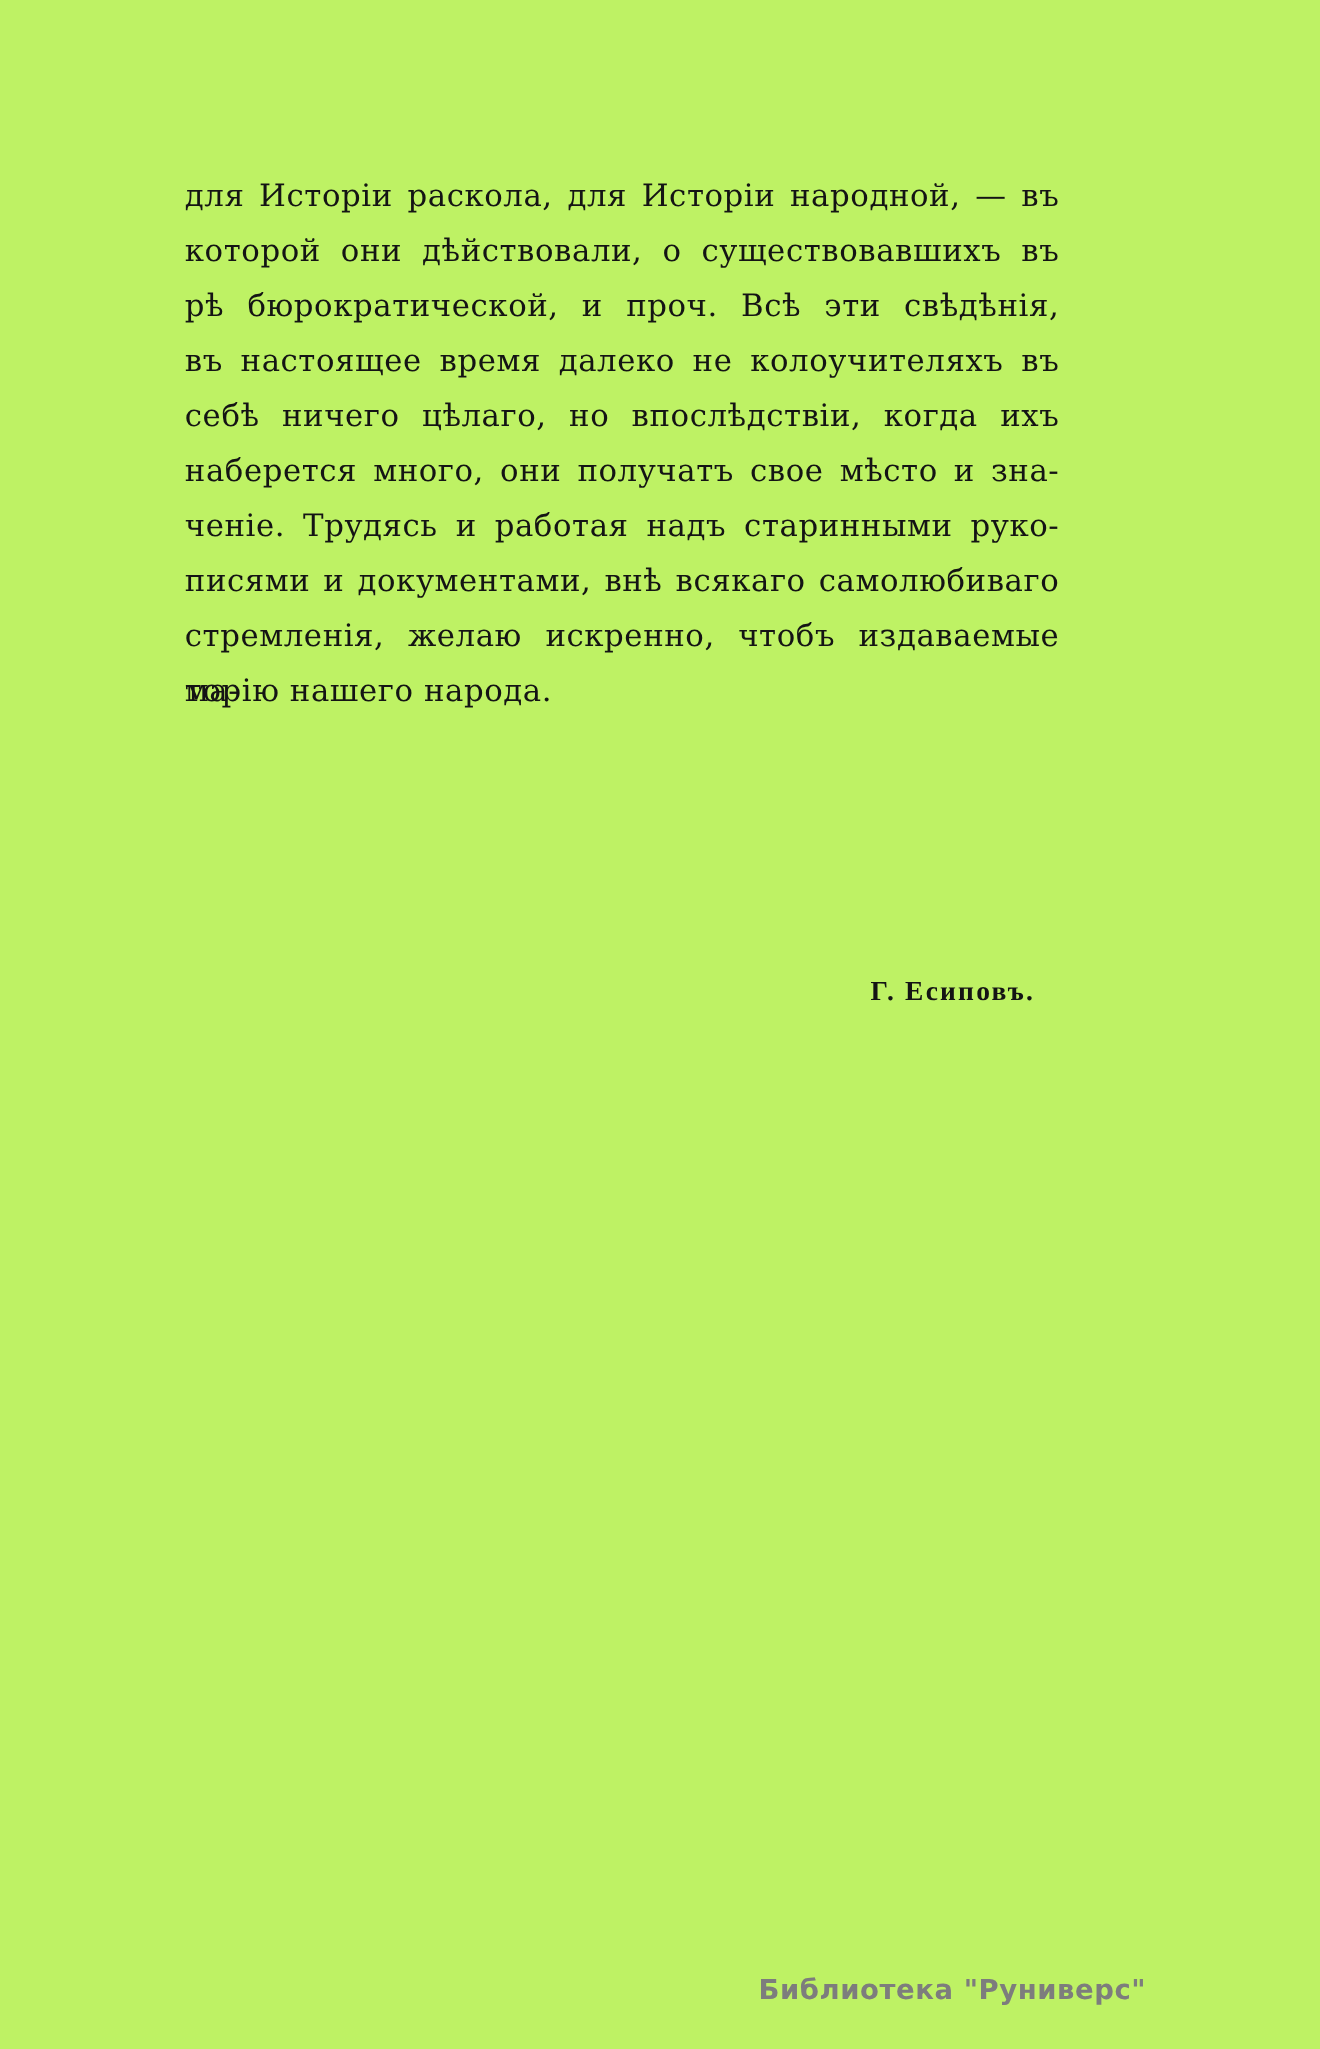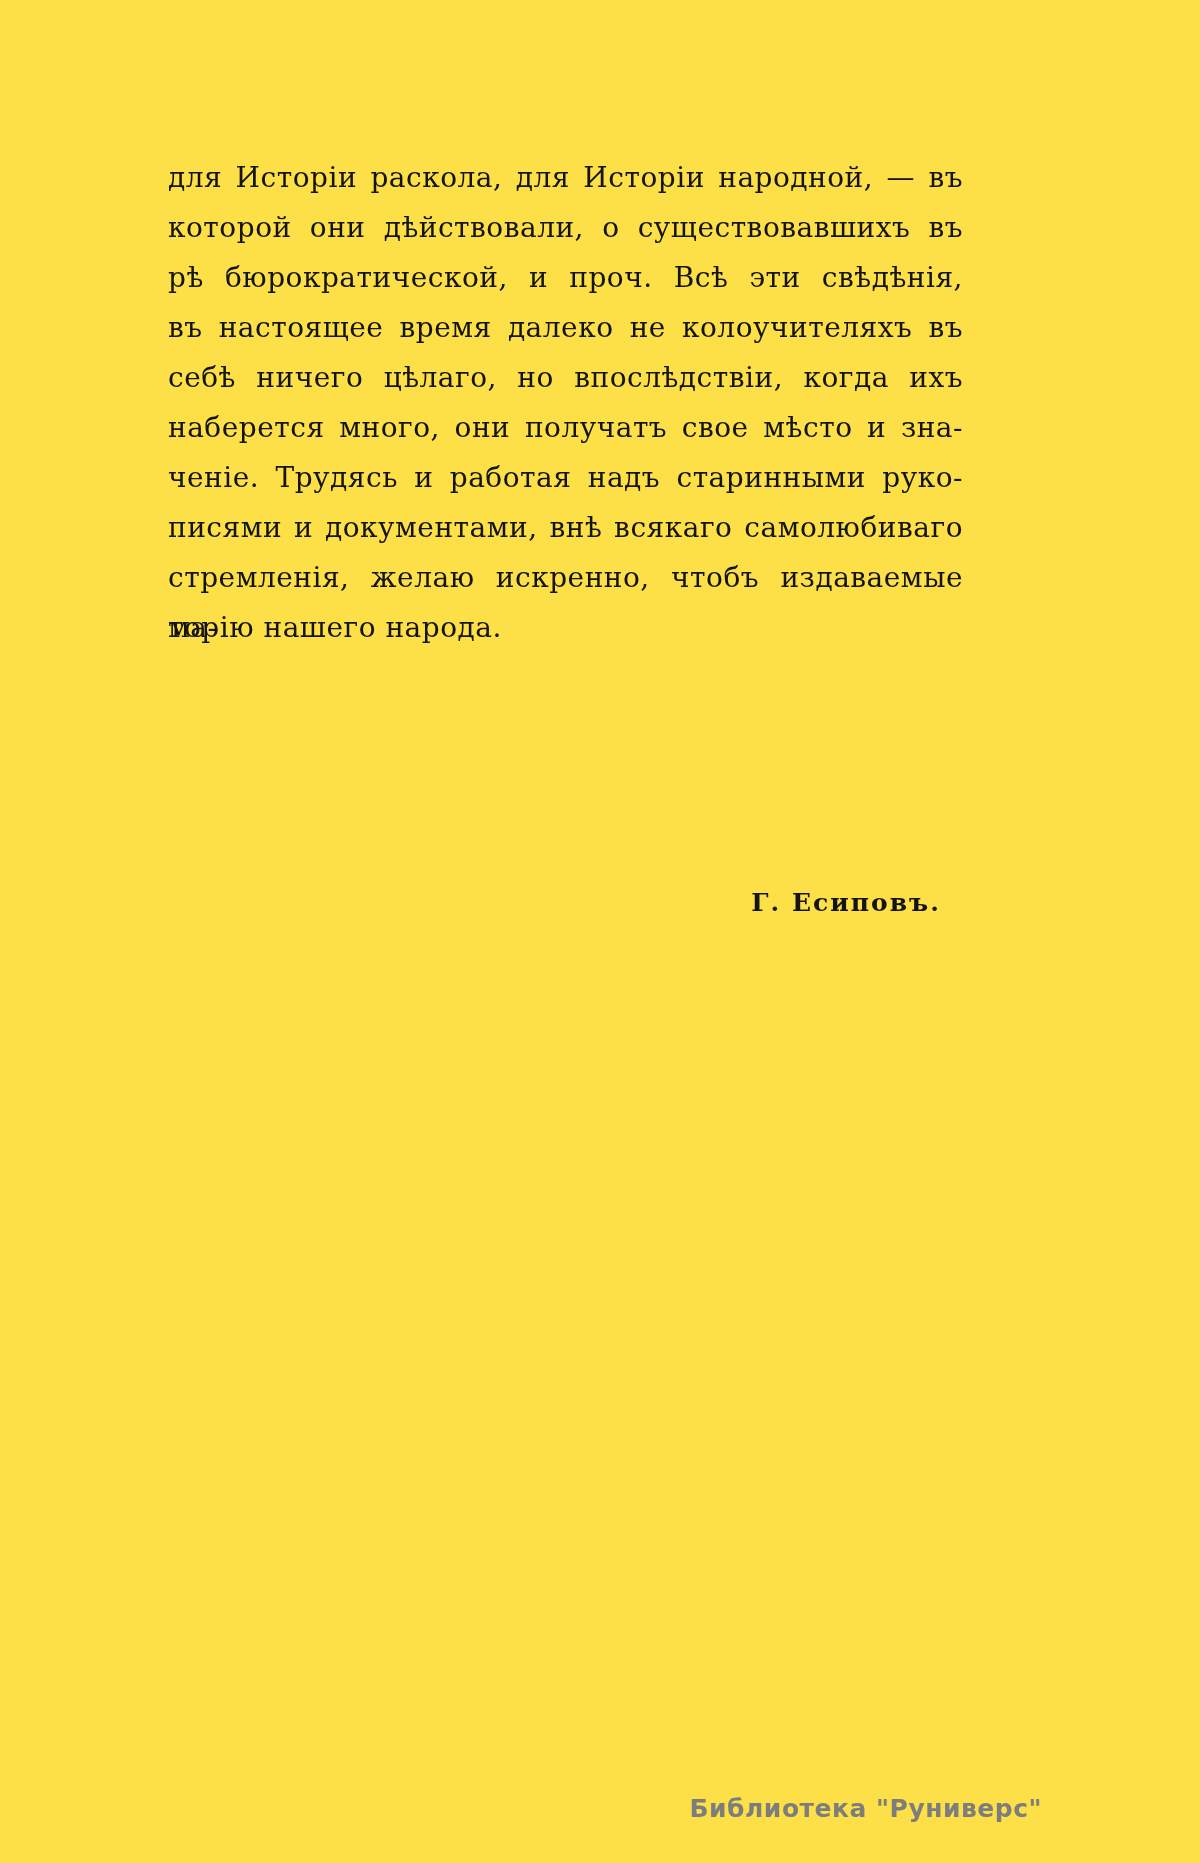--- a/index.html
+++ b/index.html
@@ -13,21 +13,21 @@
     height: 1863px;
     font-family: "DejaVu Serif", serif;
     color: #111111;
     overflow: hidden;
   }
   .page {
     position: absolute;
     left: 0; top: 0;
     width: 1200px;
     height: 1863px;
-    background: #fde047;
+    background: #bef264;
   }
   .text-block {
     position: absolute;
     left: 168px;
     top: 153px;
     width: 795px;
   }
   .line {
     width: 100%;
     height: 50px;
@@ -47,20 +47,21 @@
     position: absolute;
     left: 168px;
     top: 888px;
     width: 795px;
     text-align: right;
     padding-right: 22px;
     font-size: 25px;
     font-weight: bold;
     letter-spacing: 2px;
     color: #141414;
+    font-family: Liberation Serif, serif;
   }
   .watermark {
     position: absolute;
     right: 158px;
     top: 1794px;
     font-family: "DejaVu Sans", sans-serif;
     font-weight: bold;
     font-size: 25px;
     color: #7d7d7d;
     letter-spacing: 0.5px;

